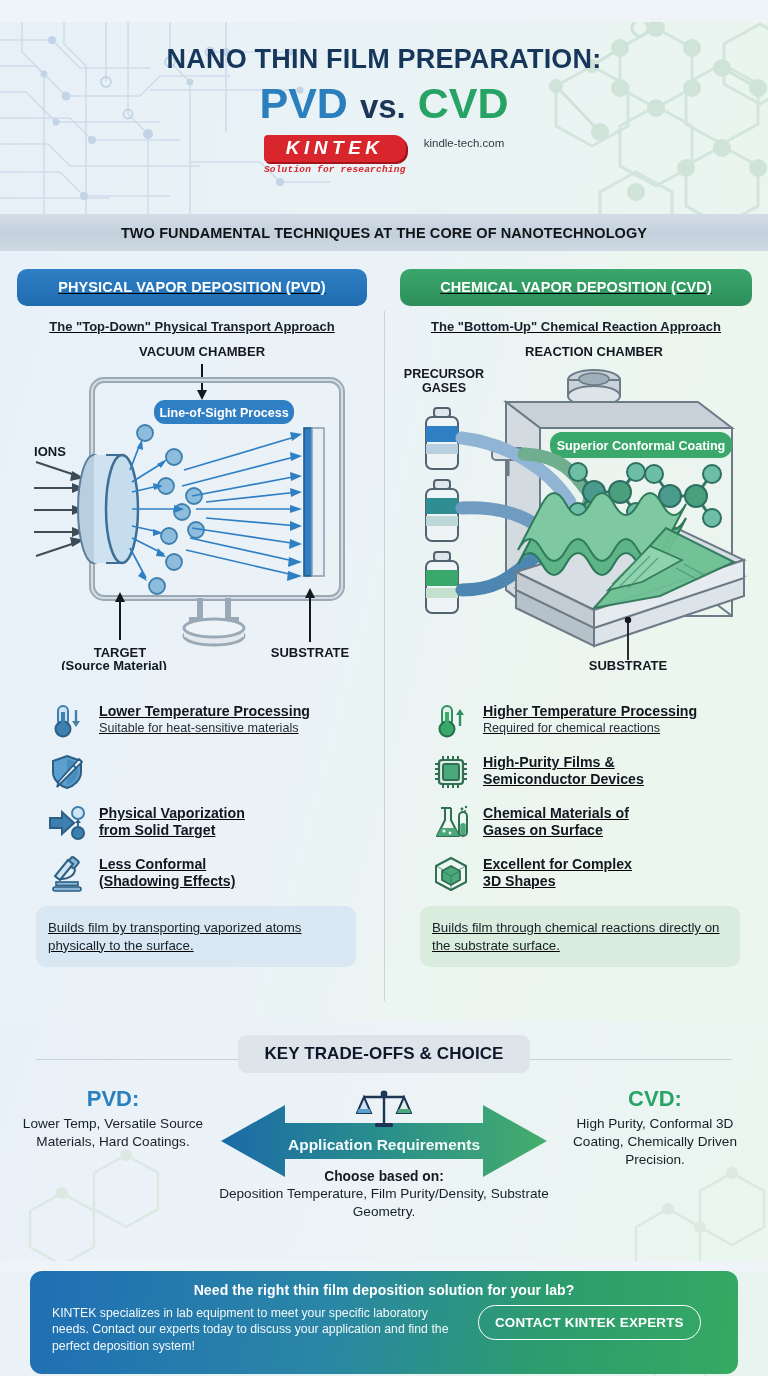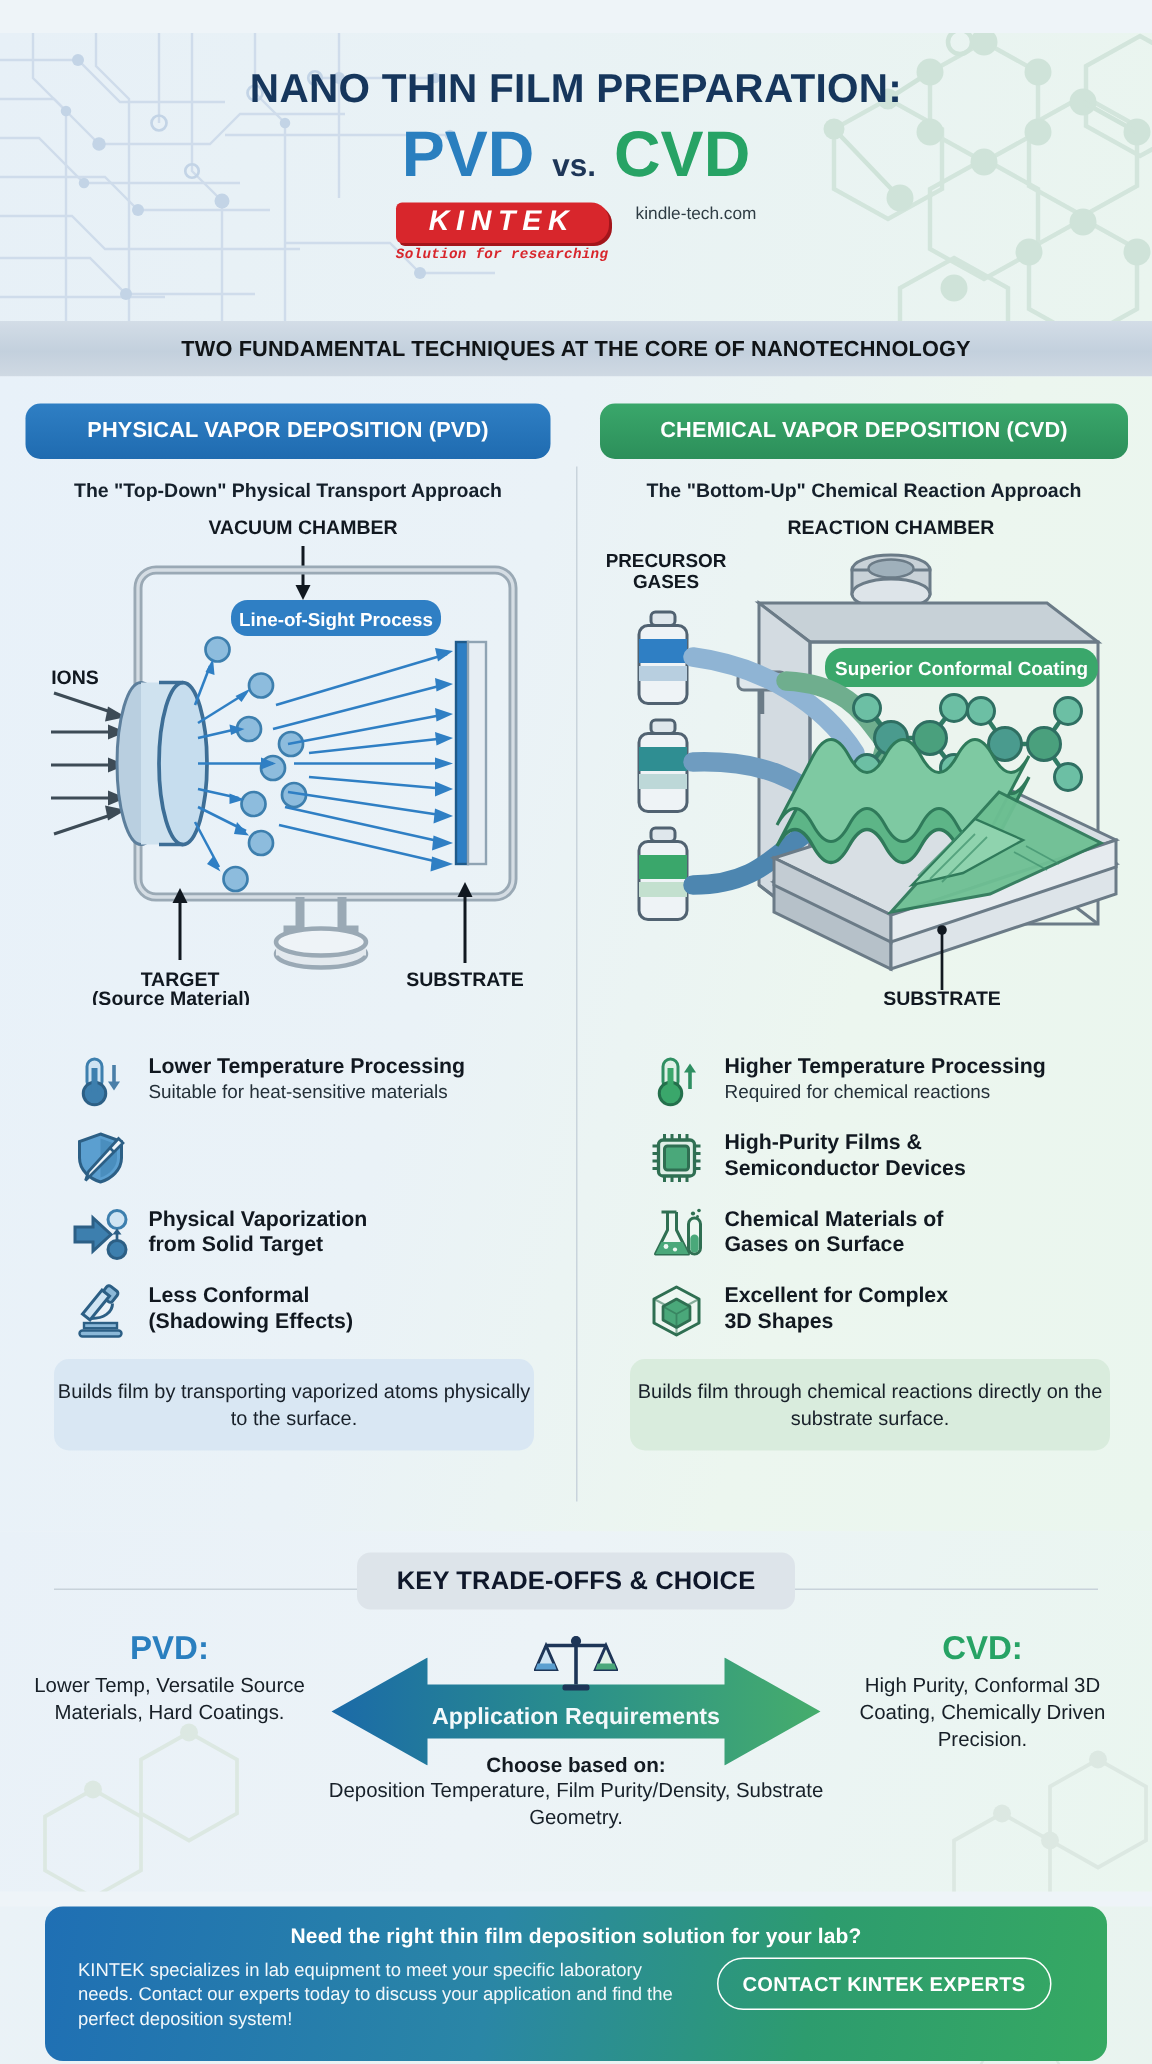--- a/index.html
+++ b/index.html
@@ -22,21 +22,21 @@
   .hero-bg { position: absolute; inset: 0; }
   .hero-inner { position: relative; z-index: 3; text-align: center; padding-top: 24px; }
   .title-1 {
     font-size: 27px; font-weight: 700; letter-spacing: 0.2px;
     color: #16365c; line-height: 1;
   }
   .title-2 {
     margin-top: 9px; font-size: 43px; font-weight: 700; line-height: 1;
   }
   .t-pvd { color: #2a7fbf; }
-  .t-vs { color: #1d3557; font-size: 21px; }
+  .t-vs { color: #1d3557; font-size: 33px; }
   .t-cvd { color: #27a365; }
 
   .brandrow {
     position: relative; z-index: 4;
     margin-top: 10px; display: flex; align-items: center; justify-content: center; gap: 18px;
   }
   .kintek-logo { position: relative; width: 142px; }
   .kintek-bar {
     background: #d8262c; border-radius: 4px 12px 12px 4px;
     padding: 3px 10px 4px 10px;
@@ -59,21 +59,21 @@
     background: linear-gradient(180deg, #d3dde7 0%, #c3d0dd 55%, #cfd9e3 100%);
     display: flex; align-items: center; justify-content: center;
   }
   .band span { font-size: 14.5px; font-weight: 700; color: #101417; letter-spacing: 0.1px; }
 
   
   .main {
     position: relative; width: 768px; height: 770px;
     background: linear-gradient(105deg, #e8f1f9 0%, #eaf2f7 40%, #ecf6ef 70%, #eaf6ee 100%);
   }
-  .cols { display: flex; width: 768px; position: relative; z-index: 2; }
+  .cols { display: flex; width: 768px; position: relative; z-index: 2; text-decoration: underline; }
   .col { width: 384px; padding: 18px 14px 0 14px; }
   .col-div {
     position: absolute; left: 384px; top: 60px; width: 1px; height: 690px;
     background: #c9d4dc; z-index: 3;
   }
 
   .pill {
     display: block; margin: 0 auto; border-radius: 10px;
     padding: 10px 8px 11px 8px; text-align: center;
     color: #fff; font-weight: 700; font-size: 14.5px; letter-spacing: 0.1px;
@@ -90,22 +90,22 @@
 
   
   .features { margin-top: 2px; padding-left: 34px; }
   .feat { display: flex; align-items: flex-start; gap: 13px; margin-bottom: 13px; }
   .feat-ic { width: 38px; min-width: 38px; height: 38px; }
   .feat-tx { padding-top: 1px; }
   .feat-title { font-size: 14.2px; font-weight: 700; color: #111820; line-height: 1.18; }
   .feat-sub { font-size: 12.6px; color: #243039; line-height: 1.25; margin-top: 1px; }
 
   .summary {
-    margin: 10px 14px 0 22px; border-radius: 10px; text-align: center;
-    padding: 13px 2px; font-size: 13.3px; line-height: 1.32; color: #182029;
+    margin: 10px 14px 0 22px; border-radius: 10px; 
+    padding: 13px 12px; font-size: 13.3px; line-height: 1.32; color: #182029;
   }
   .sum-pvd { background: #d9e7f3; }
   .sum-cvd { background: #d9ecdd; }
 
   
   .trade {
     position: relative; width: 768px; height: 240px;
     background: linear-gradient(110deg, #e9f1f8 0%, #ecf3f7 45%, #eaf6ef 100%);
   }
   .kt-head { position: relative; display: flex; align-items: center; justify-content: center; padding-top: 14px; }

